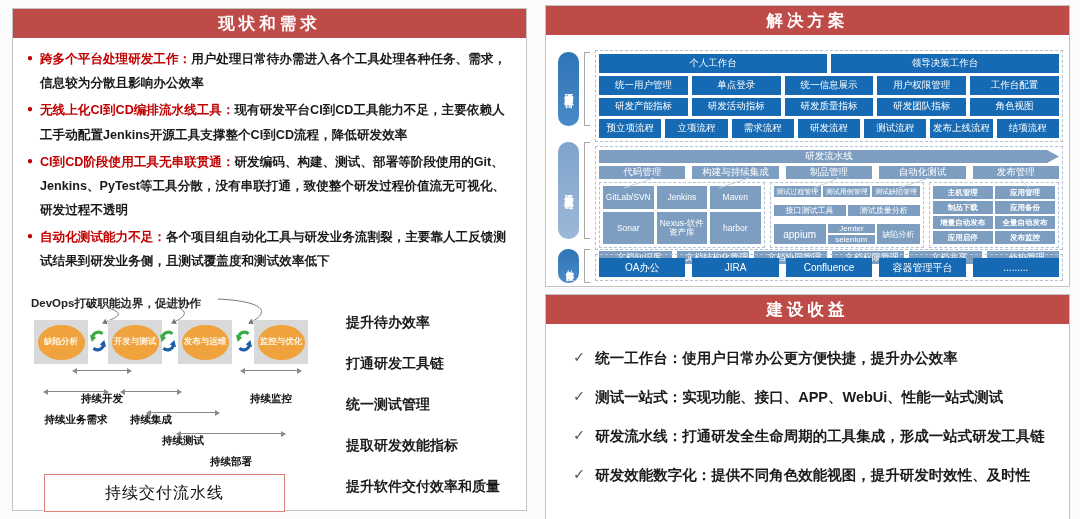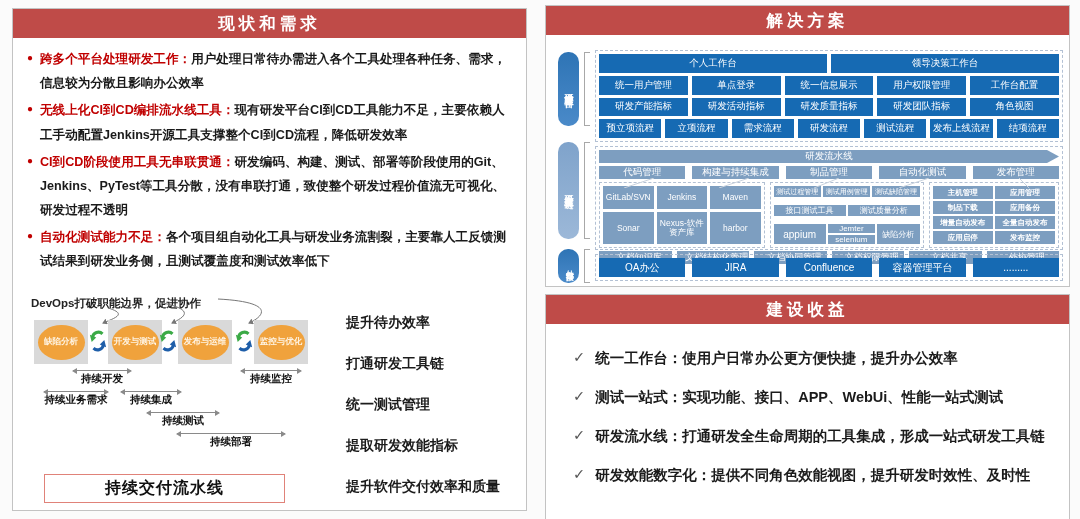--- a/index.html
+++ b/index.html
@@ -46,27 +46,27 @@
   .sa-line::before {
     content:""; position:absolute; left:-1px; top:-3.5px;
     border-top:3px solid transparent; border-bottom:3px solid transparent;
     border-right:5px solid #8a8a8a;
   }
   .sa-line::after {
     content:""; position:absolute; right:-1px; top:-3.5px;
     border-top:3px solid transparent; border-bottom:3px solid transparent;
     border-left:5px solid #8a8a8a;
   }
-  .sa-label { text-align:center; font-size:10.5px; font-weight:bold; color:#111; margin-top:1px; }
+  .sa-label { text-align:center; font-size:10.5px; font-weight:bold; color:#111; margin-top:21px; }
 
   #pipeline-box {
-    position:absolute; left:31px; top:184px; width:241px; height:29px;
+    position:absolute; left:31px; top:184px; width:241px; height:38px;
     border:1px solid #e08279; background:#fff;
     display:flex; align-items:center; justify-content:center;
-    font-size:16px; font-weight:bold; color:#111; letter-spacing:1px;
+    font-size:16px; font-weight:normal; color:#111; letter-spacing:1px;
   }
   #goals { position:absolute; left:333px; top:24px; display:flex; flex-direction:column; gap:23px; }
   .goal { font-size:14px; font-weight:bold; color:#1c1c1c; white-space:nowrap; }
 
   
   #solution-panel { left:545px; top:5px; width:525px; height:282px; }
   .pill {
     position:absolute; left:12px; width:21px; border-radius:10px;
     display:flex; align-items:center; justify-content:center;
     writing-mode:vertical-lr; text-orientation:upright;

